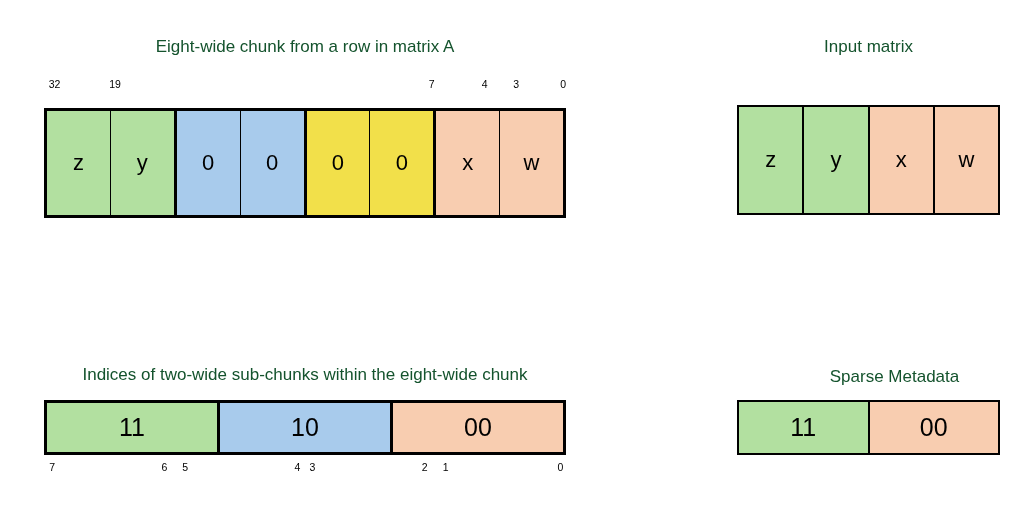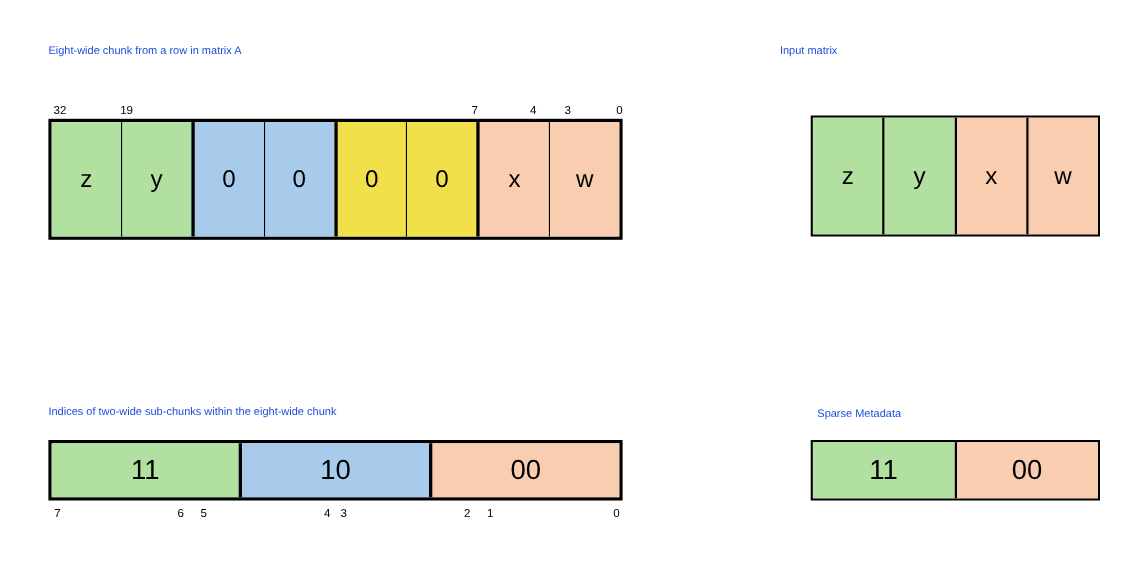--- a/index.html
+++ b/index.html
@@ -13,24 +13,24 @@
     position: relative;
     overflow: hidden;
     font-family: "Liberation Sans", sans-serif;
     color: #000000;
   }
 
   .panel { position: absolute; }
 
   .panel-title {
     position: absolute;
-    font-size: 10px;
-    color: #1d4ed8;
+    font-size: 17px;
+    color: #14532d;
     white-space: nowrap;
-    text-align: left;
+    text-align: center;
     line-height: 18px;
   }
 
   
   .bar {
     position: absolute;
     display: flex;
     box-sizing: border-box;
     border: 3px solid #000000;
     background: #ffffff;
@@ -61,35 +61,35 @@
   }
   .tick {
     position: absolute;
     white-space: nowrap;
   }
 
   
   #chunk-title { left: 44px; top: 38px; width: 522px; }
   #chunk-bar   { left: 44px; top: 108px; width: 522px; height: 110px; }
   #chunk-bar .cell { flex: 1 1 0; }
-  #chunk-ticks { left: 44px; top: 95px; width: 522px; height: 16px; text-decoration: underline; }
+  #chunk-ticks { left: 44px; top: 78px; width: 522px; height: 16px; text-decoration: underline; }
 
   
-  #input-title { left: 709px; top: 38px; width: 263px; }
+  #input-title { left: 737px; top: 38px; width: 263px; }
   #input-bar   { left: 737px; top: 105px; width: 263px; height: 110px; }
   #input-bar .cell { flex: 1 1 0; }
 
   
   #indices-title { left: 44px; top: 366px; width: 522px; }
   #indices-bar   { left: 44px; top: 400px; width: 522px; height: 55px; }
   #indices-bar .cell { flex: 1 1 0; }
   #indices-ticks { left: 44px; top: 461px; width: 522px; height: 16px; }
 
   
-  #meta-title { left: 743px; top: 368px; width: 263px; }
+  #meta-title { left: 763px; top: 368px; width: 263px; }
   #meta-bar   { left: 737px; top: 400px; width: 263px; height: 55px; }
   #meta-bar .cell { flex: 1 1 0; }
 </style>
 </head>
 <body>
 
 <div class="panel">
 
   <div class="panel-title" id="chunk-title">Eight-wide chunk from a row in matrix A</div>
 

